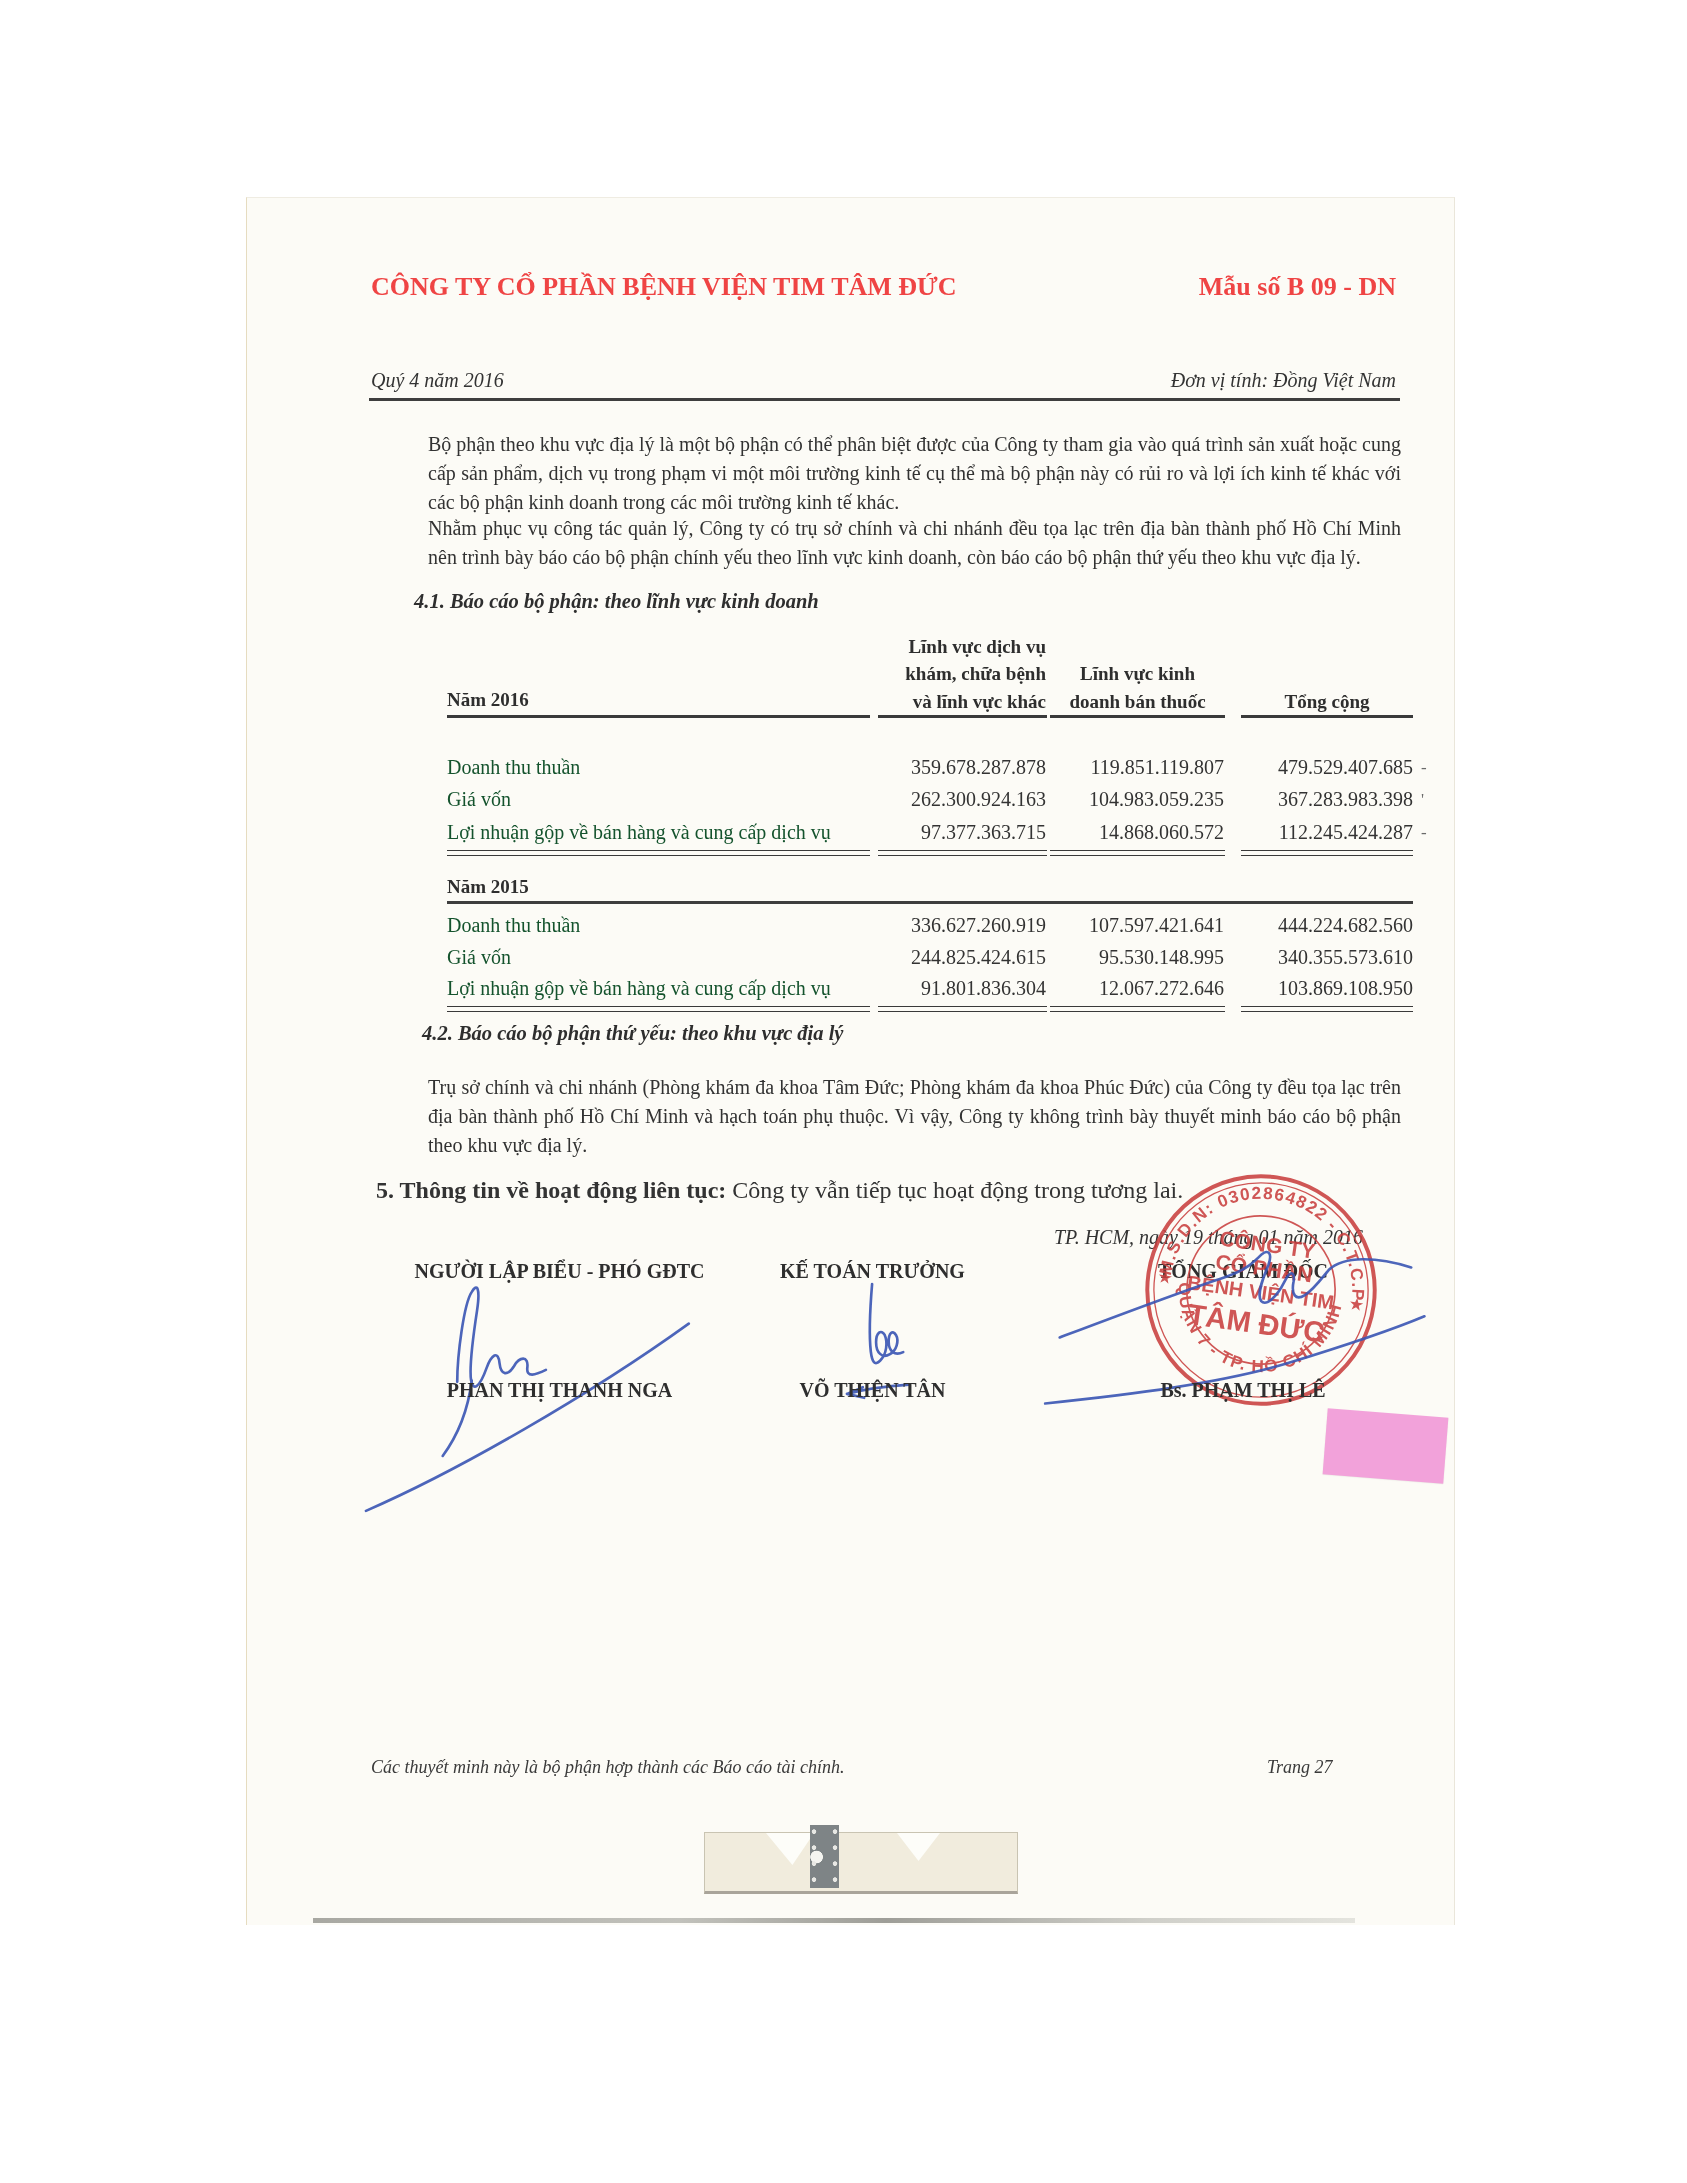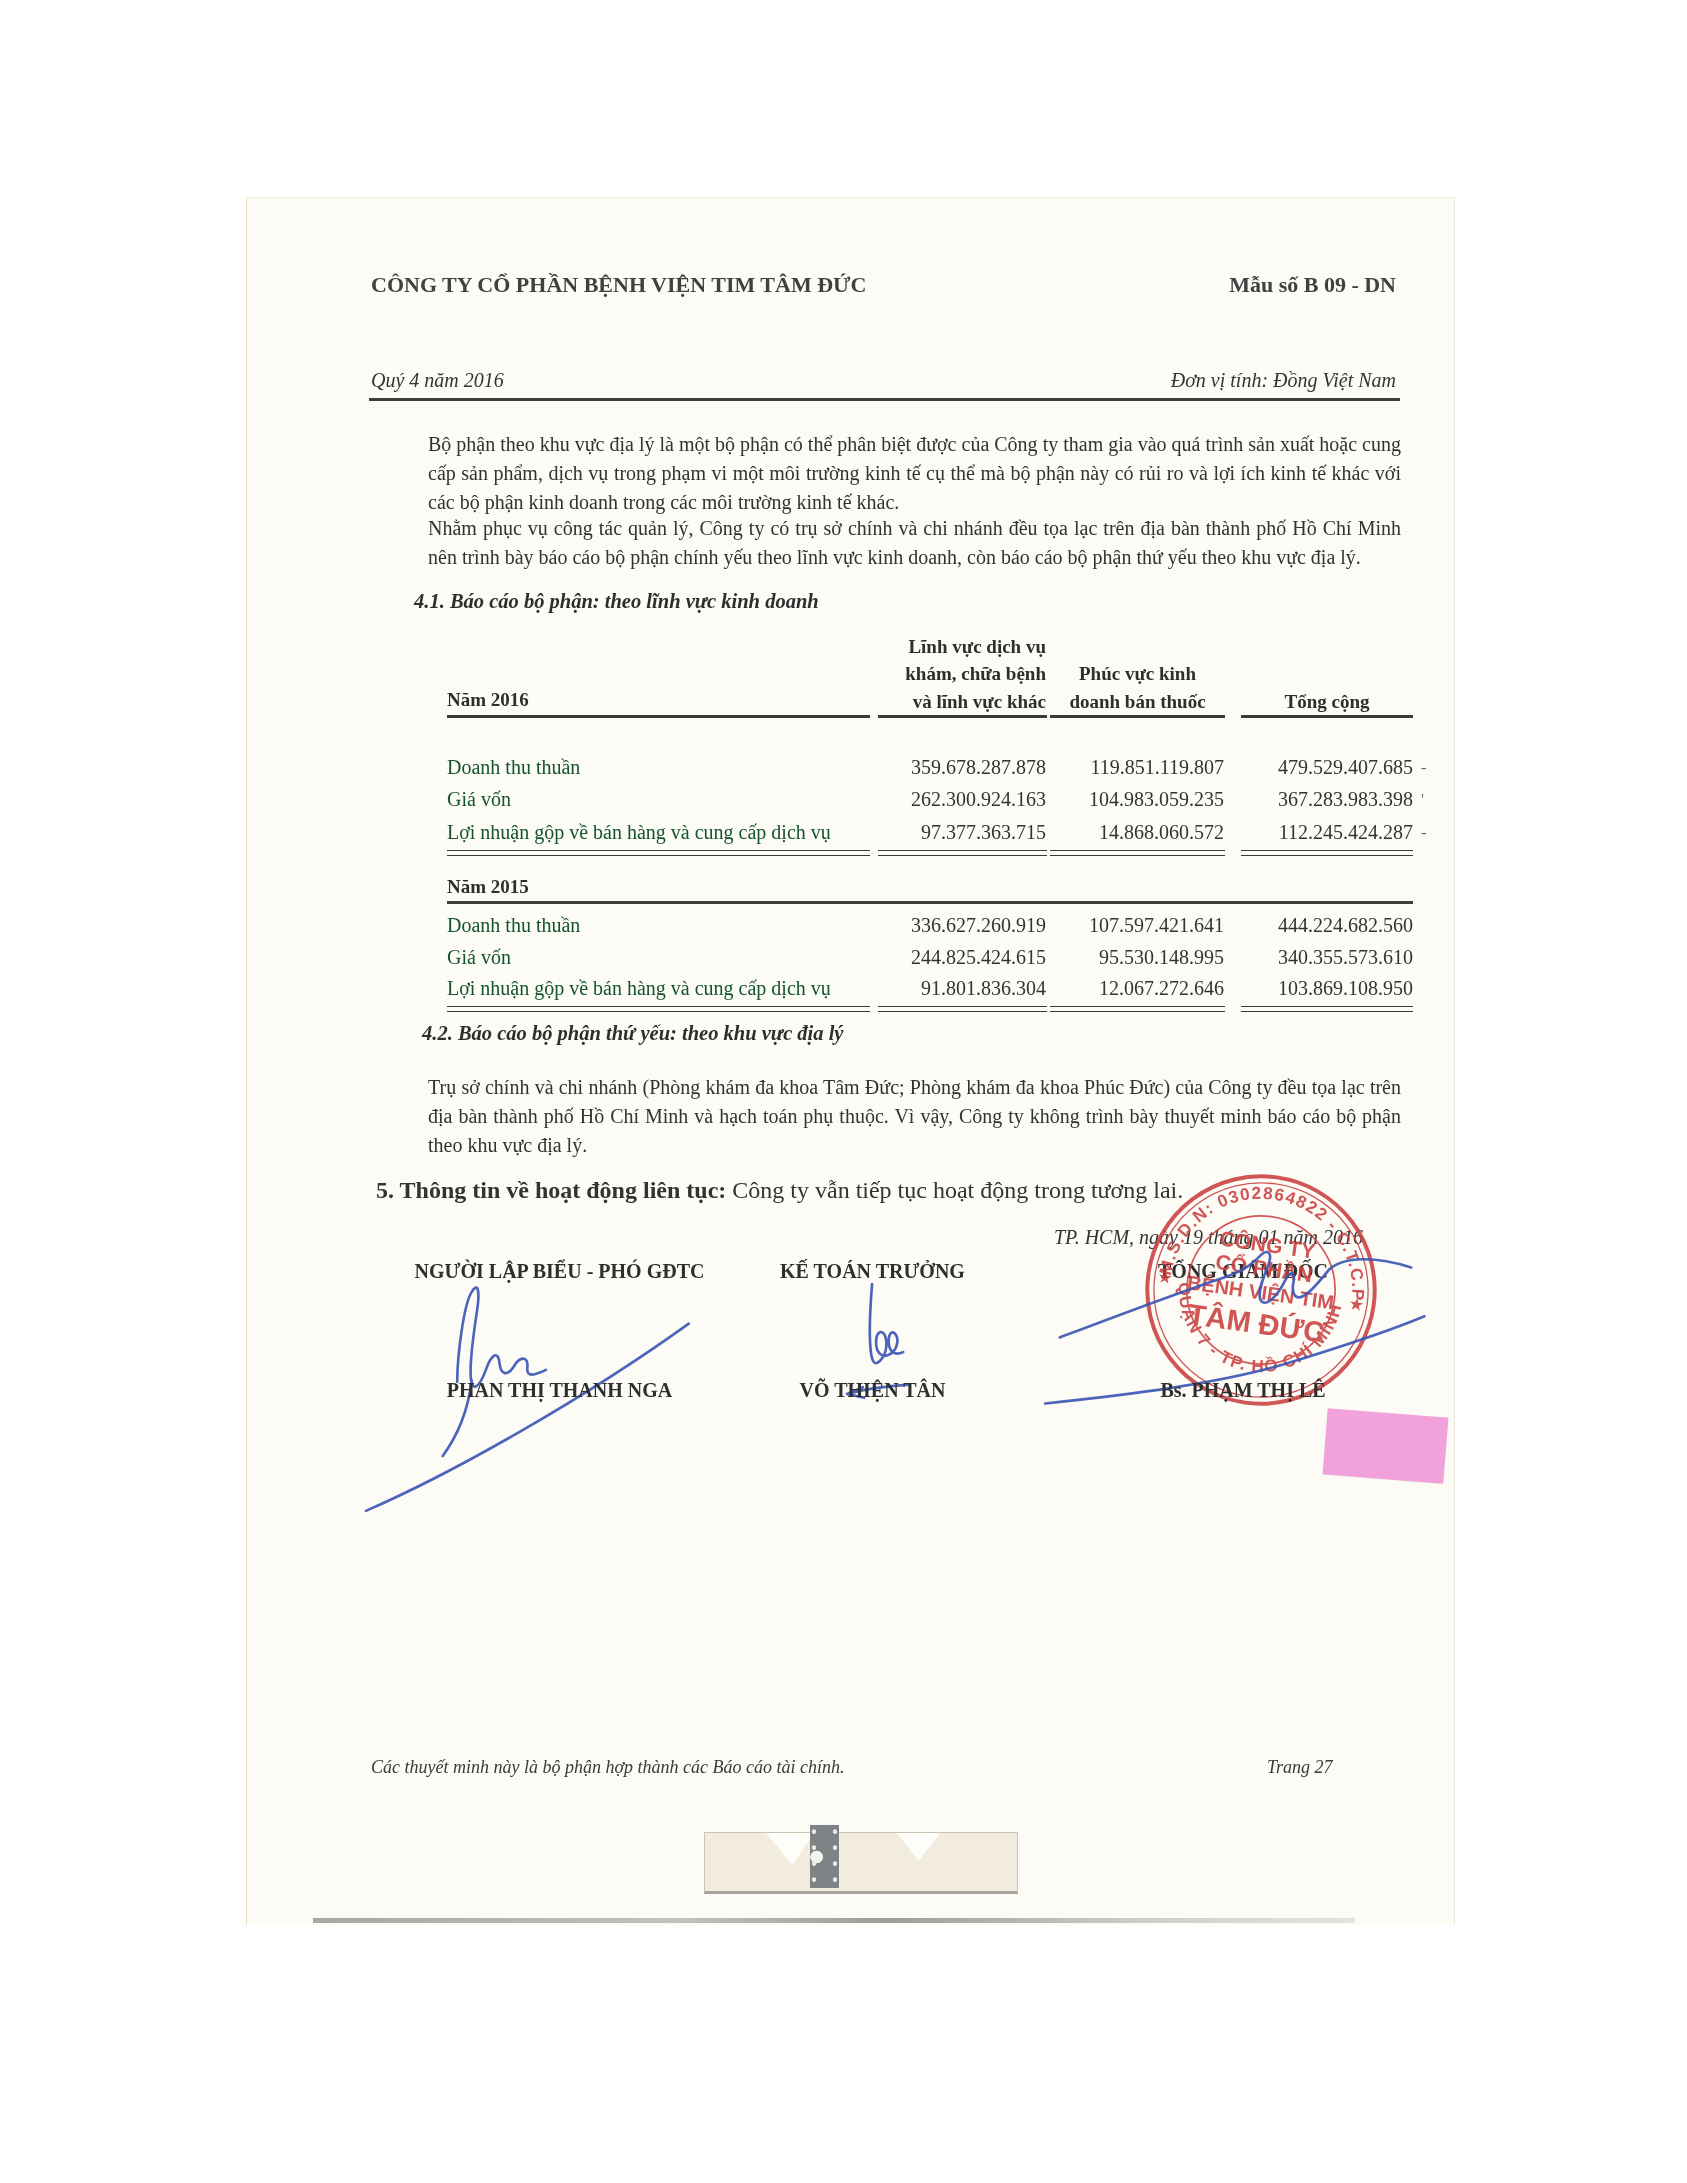--- a/index.html
+++ b/index.html
@@ -8,21 +8,21 @@
     font-family:"Liberation Serif", serif;color:#333;overflow:hidden;
   }
   .page{
     position:absolute;left:246px;top:197px;width:1207px;height:1727px;
     background:#fcfbf6;
     border-left:1.3px solid #e6dcc0;border-top:0.7px solid #efece2;border-right:0.7px solid #eae6da;
   }
   .abs{position:absolute;}
   .b{font-weight:bold;}
   .i{font-style:italic;}
-  .hdr{font-size:22px;font-weight:bold;color:#404040;}
+  .hdr{font-size:26px;font-weight:bold;color:#ef4444;}
   .title{font-size:27px;font-weight:bold;letter-spacing:0.3px;color:#2b2b2b;}
   .sub{font-size:20px;font-style:italic;color:#333;}
   .para{font-size:20px;line-height:29px;text-align:justify;color:#323232;}
   .sechead{font-size:20.5px;font-weight:bold;font-style:italic;color:#2e2e2e;}
   .tlabel{font-size:20px;color:#14532d;}
   .tnum{font-size:20px;color:#333;text-align:right;}
   .thead{font-size:19px;font-weight:bold;color:#2e2e2e;line-height:27px;}
   .rule{background:#3e3e3e;height:3.3px;}
   .seg{background:#3a3a3a;height:2.6px;}
   .dbl{height:4px;border-top:1.3px solid #3a3a3a;border-bottom:1.3px solid #3a3a3a;}
@@ -64,21 +64,21 @@
   <div class="abs rule" style="left:122px;top:200px;width:1031px;"></div>
 
   <div class="abs para" style="left:181px;top:232px;width:973px;">Bộ phận theo khu vực địa lý là một bộ phận có thể phân biệt được của Công ty tham gia vào quá trình sản xuất hoặc cung cấp sản phẩm, dịch vụ trong phạm vi một môi trường kinh tế cụ thể mà bộ phận này có rủi ro và lợi ích kinh tế khác với các bộ phận kinh doanh trong các môi trường kinh tế khác.</div>
   <div class="abs para" style="left:181px;top:316px;width:973px;">Nhằm phục vụ công tác quản lý, Công ty có trụ sở chính và chi nhánh đều tọa lạc trên địa bàn thành phố Hồ Chí Minh nên trình bày báo cáo bộ phận chính yếu theo lĩnh vực kinh doanh, còn báo cáo bộ phận thứ yếu theo khu vực địa lý.</div>
 
   <div class="abs sechead" style="left:167px;top:392px;">4.1. Báo cáo bộ phận: theo lĩnh vực kinh doanh</div>
 
   <div class="abs thead" style="right:408px;top:435px;text-align:right;">Lĩnh vực dịch vụ</div>
   <div class="abs thead" style="right:408px;top:462px;text-align:right;">khám, chữa bệnh</div>
   <div class="abs thead" style="right:408px;top:490px;text-align:right;">và lĩnh vực khác</div>
-  <div class="abs thead" style="left:803px;top:462px;width:175px;text-align:center;">Phúc vực kinh</div>
+  <div class="abs thead" style="left:803px;top:462px;width:175px;text-align:center;">Lĩnh vực kinh</div>
   <div class="abs thead" style="left:803px;top:490px;width:175px;text-align:center;">doanh bán thuốc</div>
   <div class="abs thead" style="left:994px;top:490px;width:172px;text-align:center;">Tổng cộng</div>
   <div class="abs thead" style="left:200px;top:488px;">Năm 2016</div>
 
   <div class="abs seg" style="left:200px;top:517px;width:423px;"></div>
   <div class="abs seg" style="left:631px;top:517px;width:169px;"></div>
   <div class="abs seg" style="left:803px;top:517px;width:175px;"></div>
   <div class="abs seg" style="left:994px;top:517px;width:172px;"></div>
 
   <div class="abs tlabel" style="left:200px;top:558px;">Doanh thu thuần</div>

